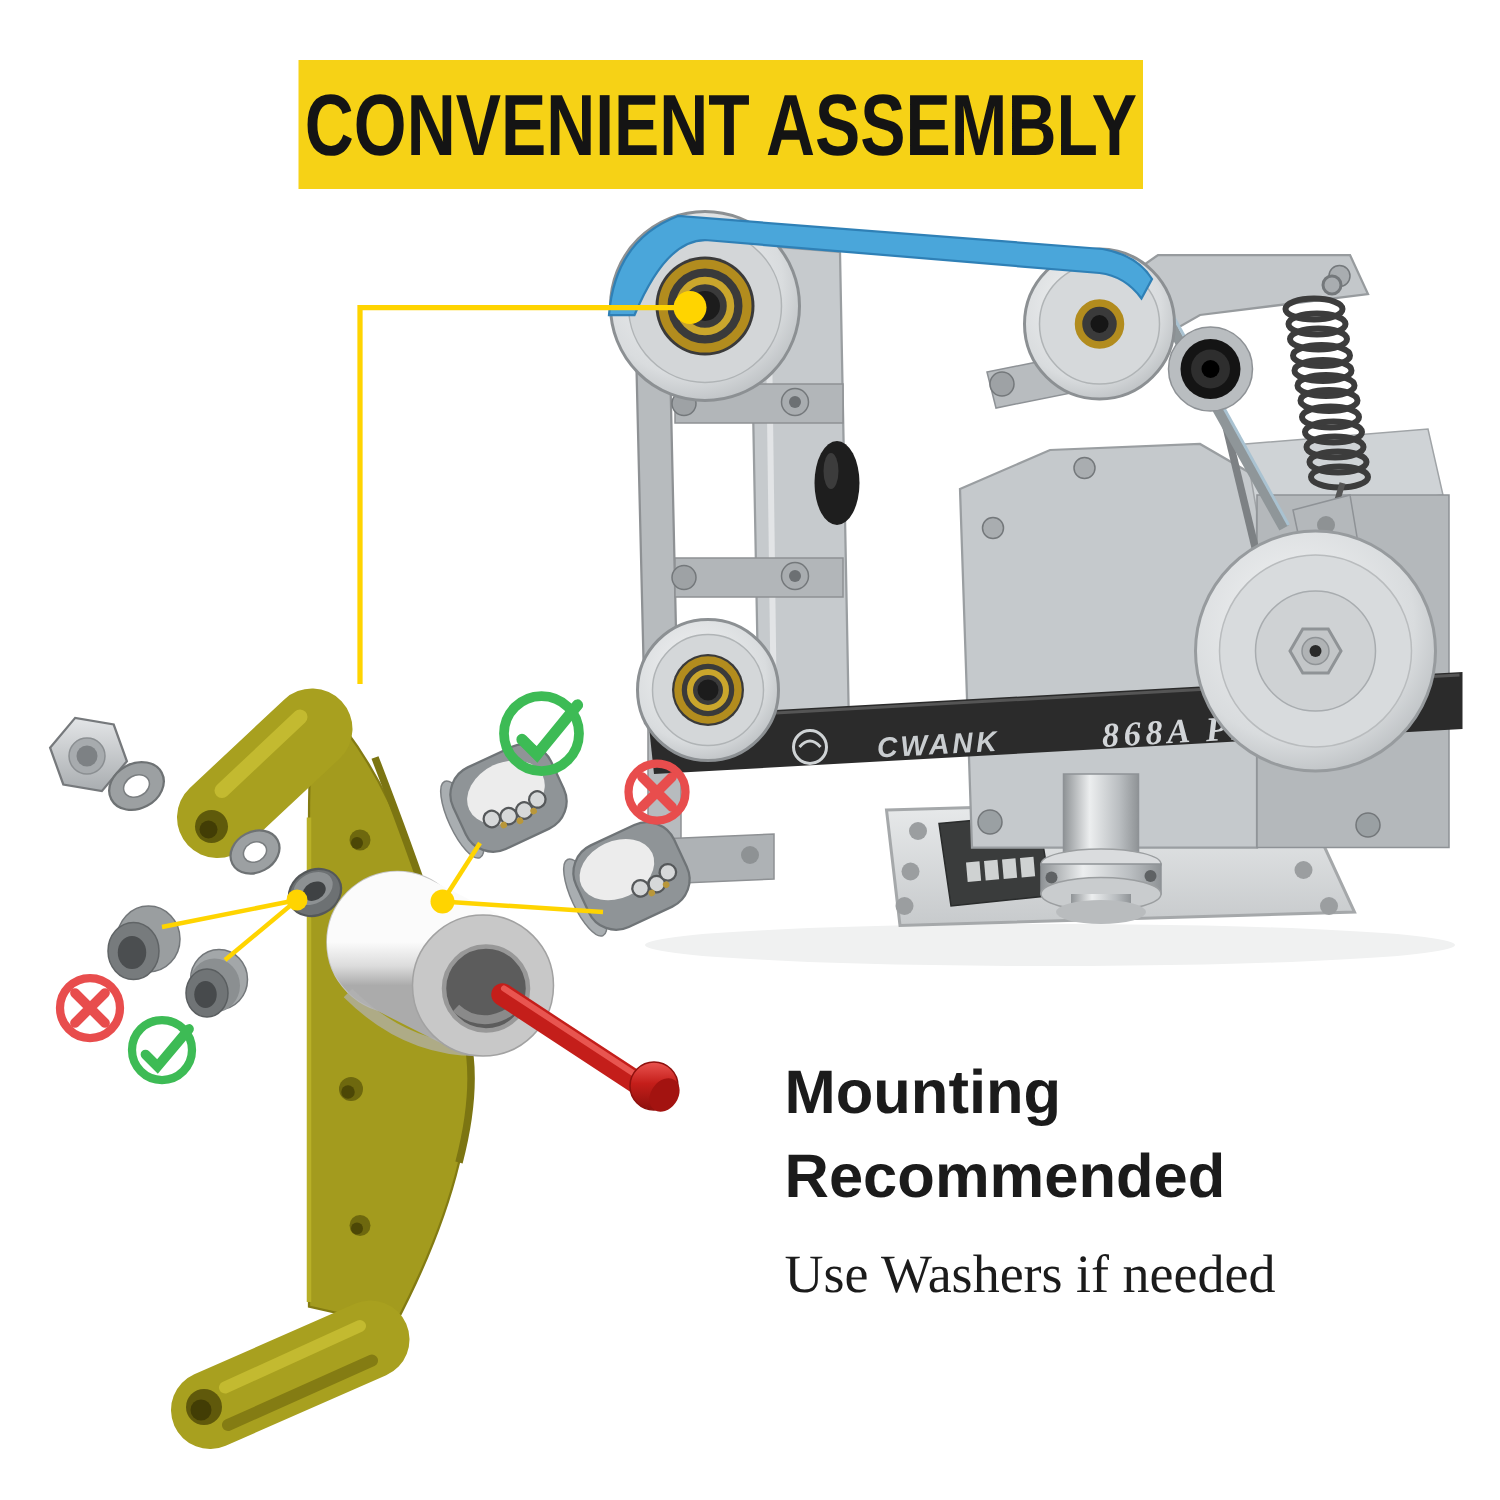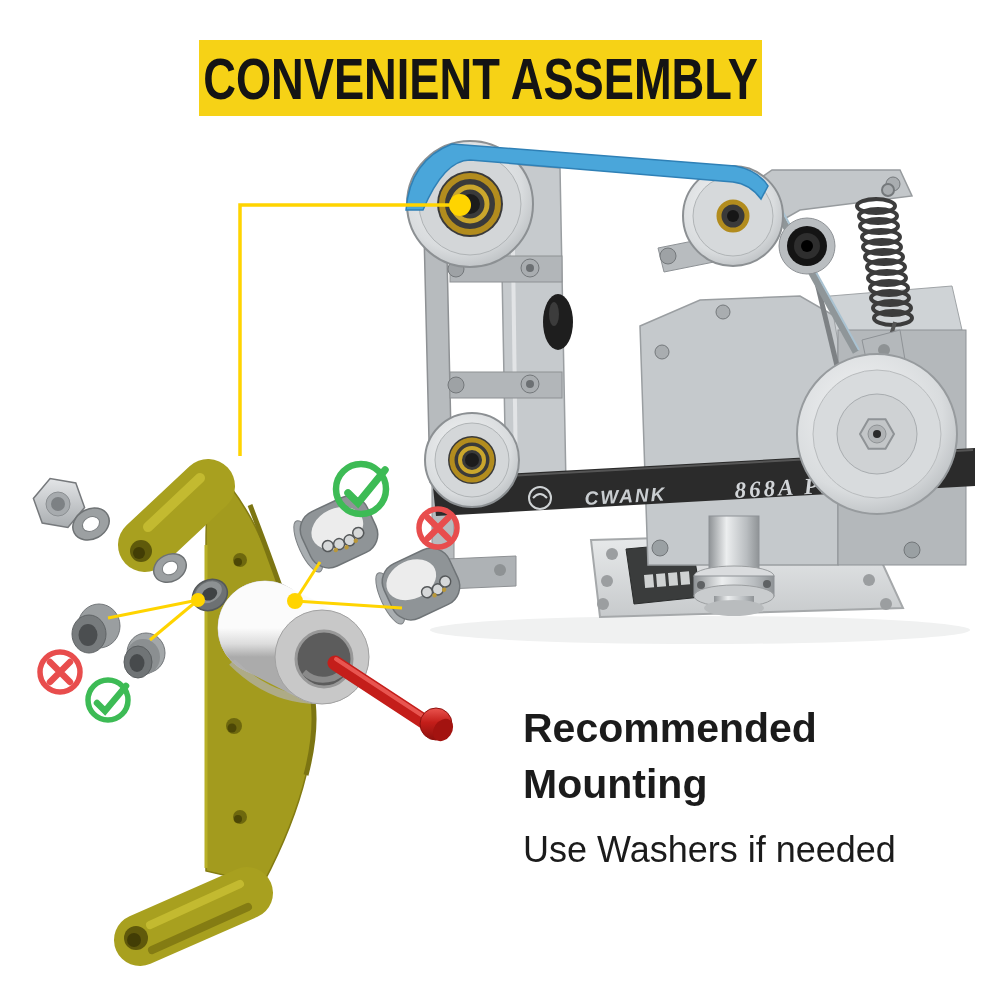--- a/index.html
+++ b/index.html
@@ -1,26 +1,26 @@
 <!DOCTYPE html>
 <html><head>
 <meta charset="utf-8">
 <style>
   html,body{margin:0;padding:0;background:#ffffff;}
   .stage{position:relative;width:1000px;height:1000px;background:#ffffff;overflow:hidden;
          font-family:"Liberation Sans",sans-serif;}
   
-  .banner{position:absolute;left:199px;top:40px;width:563px;height:76px;background:#f6d216;
+  .banner{position:absolute;left:199px;top:40px;width:563px;height:86px;background:#f6d216;
           display:flex;align-items:center;justify-content:center;}
   .banner span{display:inline-block;transform:scaleX(0.78);transform-origin:center;
                font-weight:bold;font-size:58px;letter-spacing:0px;color:#141414;white-space:nowrap;}
   
   .caption{position:absolute;left:523px;top:700px;color:#1b1b1b;}
   .caption .head{font-weight:bold;font-size:41px;line-height:56px;}
-  .caption .body{font-size:36px;line-height:47px;margin-top:14px;}
+  .caption .body{font-size:36px;line-height:47px;margin-top:14px;font-family:Liberation Serif, serif;}
   svg{position:absolute;left:0;top:0;}
   svg text{font-family:"Liberation Sans",sans-serif;}
   .belt-serif{font-family:"Liberation Serif",serif;}
 </style>
 </head>
 <body>
 
 <div class="stage">
 
 <svg width="1000" height="1000" viewBox="0 0 1000 1000">
@@ -347,21 +347,21 @@
     </g>
   </g>
 </svg>
 
 <div class="banner">
   <span>CONVENIENT ASSEMBLY</span>
 </div>
 
 <div class="caption">
   <div class="head">
+    <div>Mounting</div>
     <div>Recommended</div>
-    <div>Mounting</div>
   </div>
   <div class="body">
     <div>Use Washers if needed</div>
   </div>
 </div>
 
 </div>
 
 </body></html>

